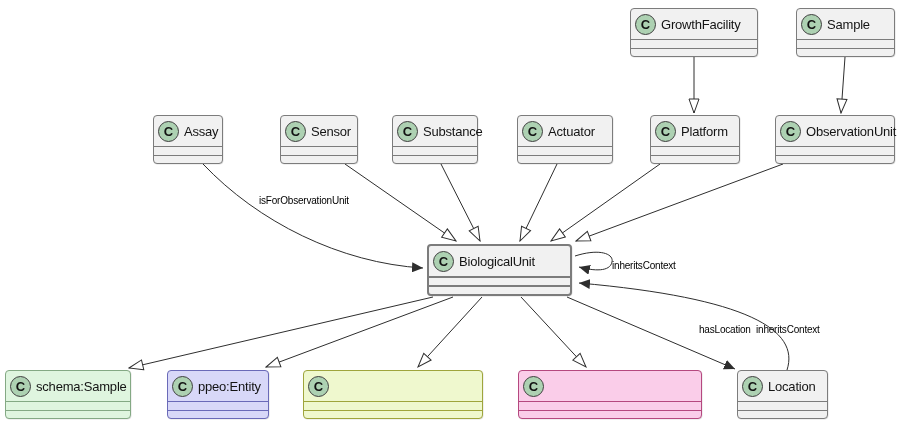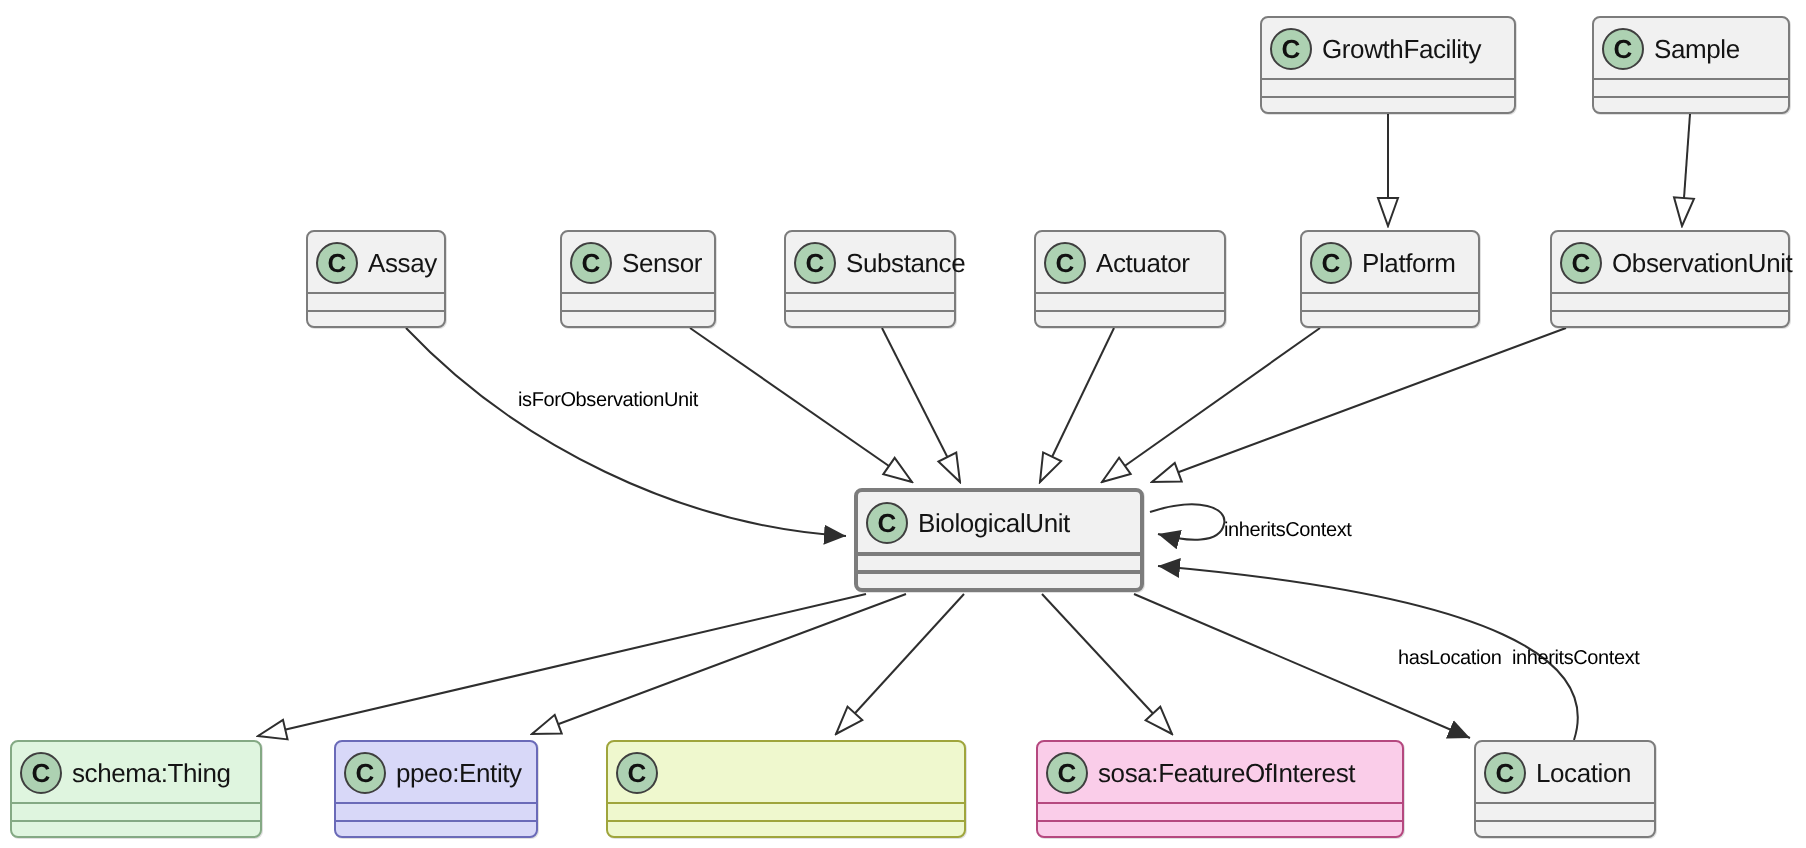--- a/index.html
+++ b/index.html
@@ -161,21 +161,21 @@
         <span class="cicon">C</span>
         <span class="cname">BiologicalUnit</span>
       </div>
     <div class="cmp"></div>
     <div class="cmp"></div>
   </div>
 
   <div class="uml-class" style="left: 5px; top: 370px; width: 126px; --bg: #DFF5DF; --bc: #84A984;">
     <div class="hdr">
         <span class="cicon">C</span>
-        <span class="cname">schema:Thing</span>
+        <span class="cname">schema:Sample</span>
       </div>
     <div class="cmp"></div>
     <div class="cmp"></div>
   </div>
 
   <div class="uml-class" style="left: 167px; top: 370px; width: 102px; --bg: #D8D8F8; --bc: #6A6AB8;">
     <div class="hdr">
         <span class="cicon">C</span>
         <span class="cname">ppeo:Entity</span>
       </div>
@@ -187,21 +187,20 @@
     <div class="hdr">
         <span class="cicon">C</span>
       </div>
     <div class="cmp"></div>
     <div class="cmp"></div>
   </div>
 
   <div class="uml-class" style="left: 518px; top: 370px; width: 184px; --bg: #FACDE9; --bc: #B5487F;">
     <div class="hdr">
         <span class="cicon">C</span>
-        <span class="cname">sosa:FeatureOfInterest</span>
       </div>
     <div class="cmp"></div>
     <div class="cmp"></div>
   </div>
 
   <div class="uml-class" style="left:737px;top:370px;width:91px;">
     <div class="hdr">
         <span class="cicon">C</span>
         <span class="cname">Location</span>
       </div>

